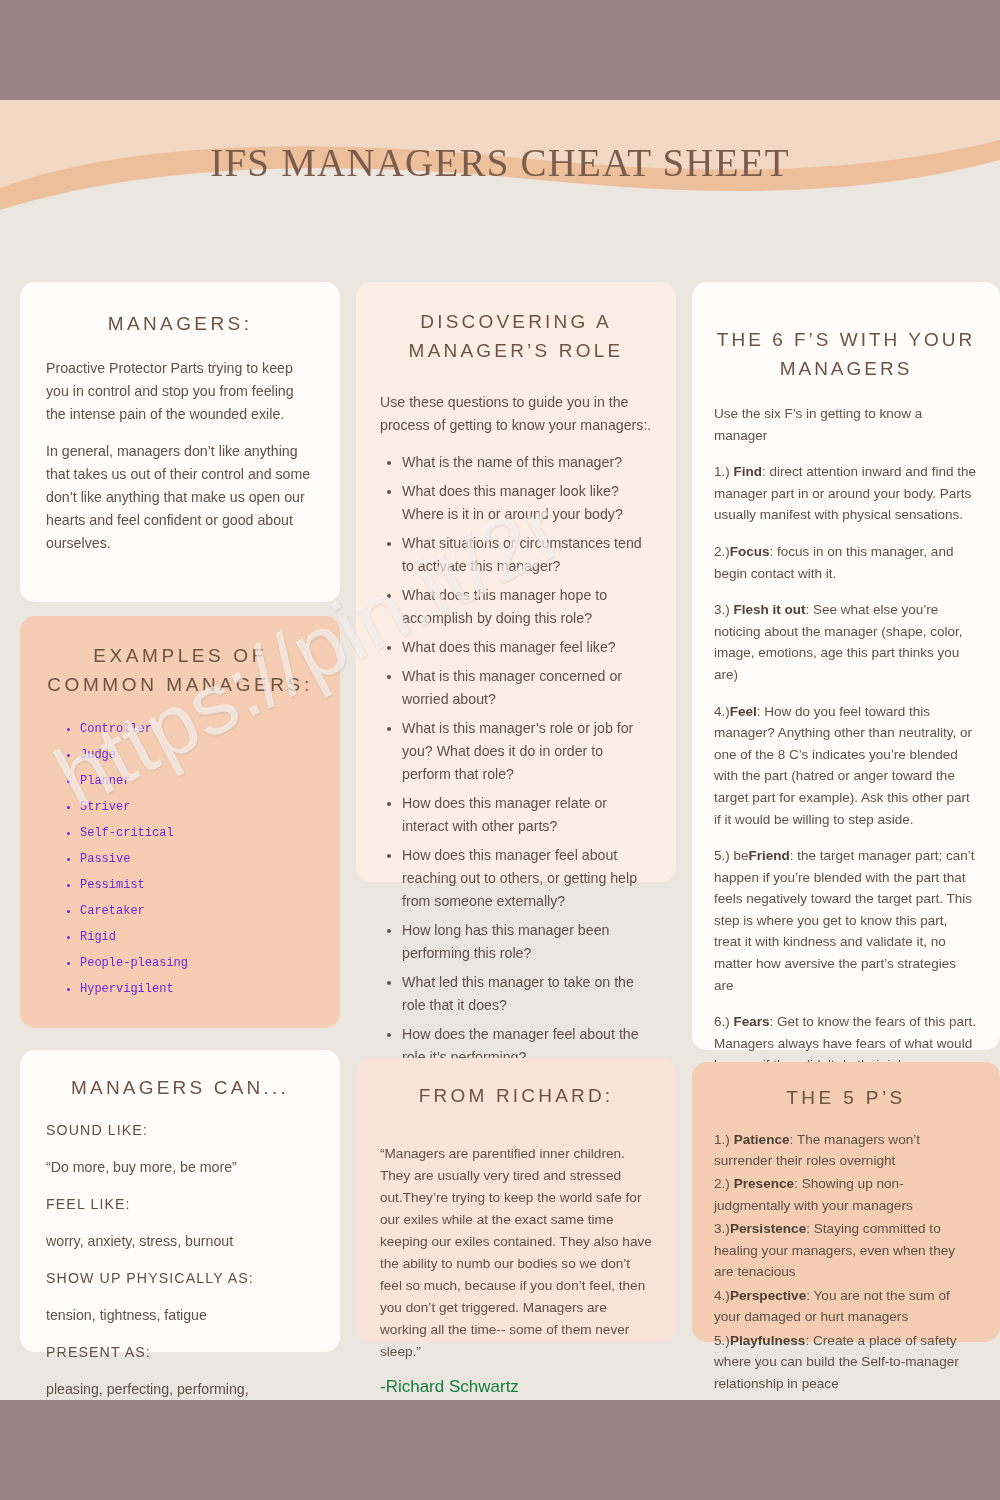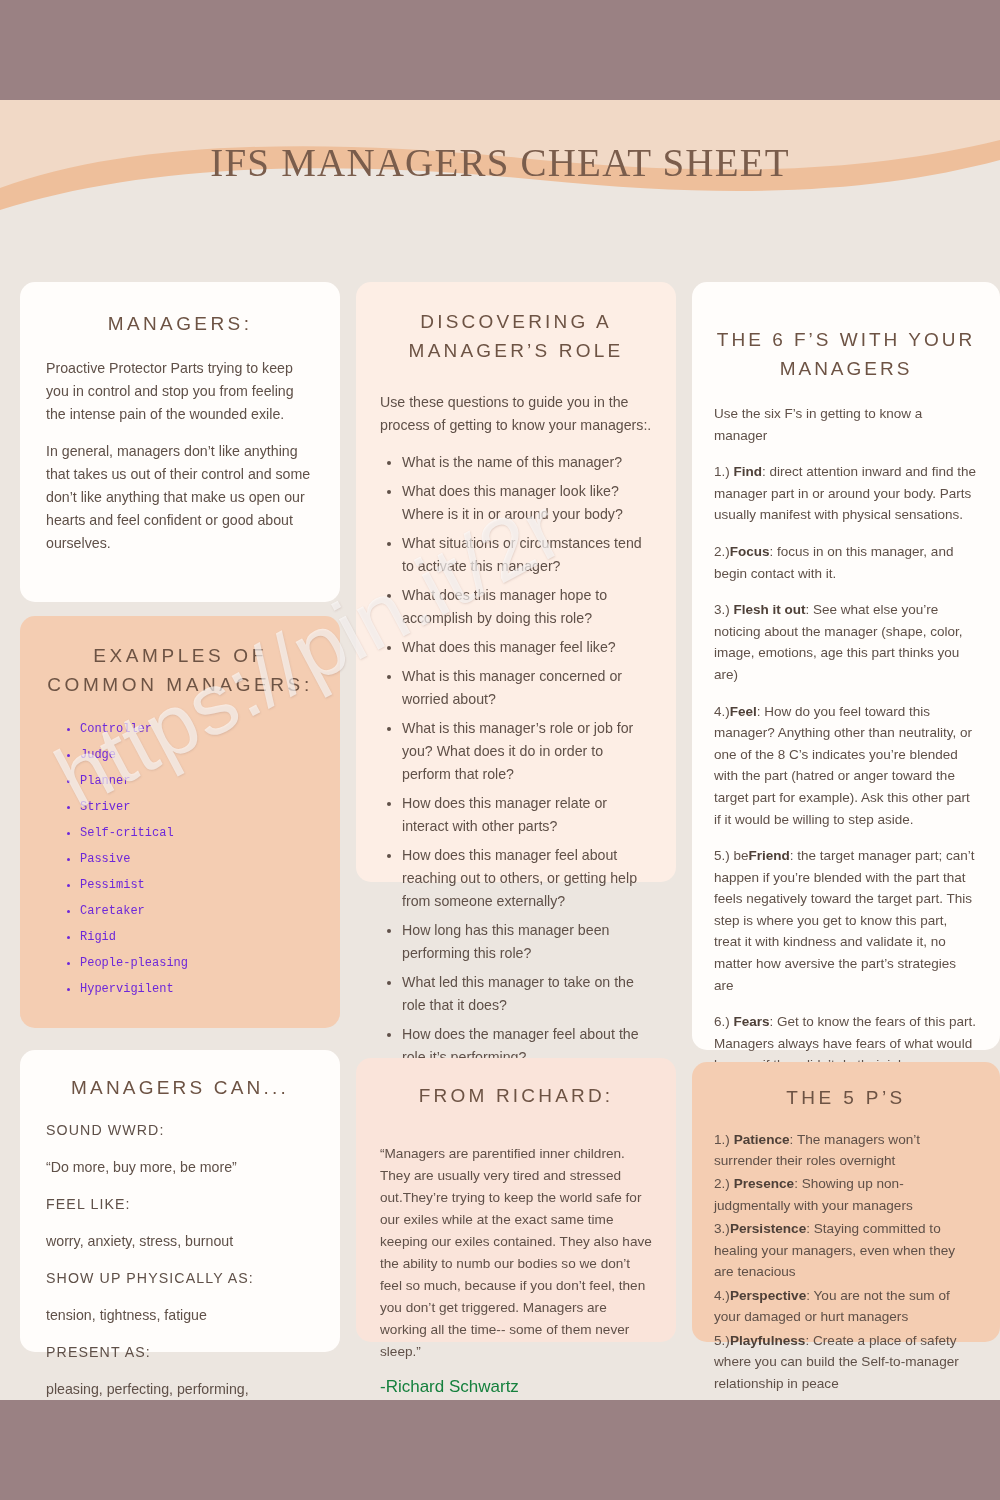--- a/index.html
+++ b/index.html
@@ -214,21 +214,21 @@
           <li>Pessimist</li>
           <li>Caretaker</li>
           <li>Rigid</li>
           <li>People-pleasing</li>
           <li>Hypervigilent</li>
         </ul>
       </section>
 
       <section class="card bg-white" id="card-managers-can">
         <h2>MANAGERS CAN...</h2>
-        <p class="mc-label">SOUND WWRD:</p>
+        <p class="mc-label">SOUND LIKE:</p>
         <p class="mc-text">“Do more, buy more, be more”</p>
         <p class="mc-label">FEEL LIKE:</p>
         <p class="mc-text">worry, anxiety, stress, burnout</p>
         <p class="mc-label">SHOW UP PHYSICALLY AS:</p>
         <p class="mc-text">tension, tightness, fatigue</p>
         <p class="mc-label">PRESENT AS:</p>
         <p class="mc-text">pleasing, perfecting, performing, producing, criticizing, controlling</p>
       </section>
 
       <section class="card bg-lightpeach" id="card-discovering">

